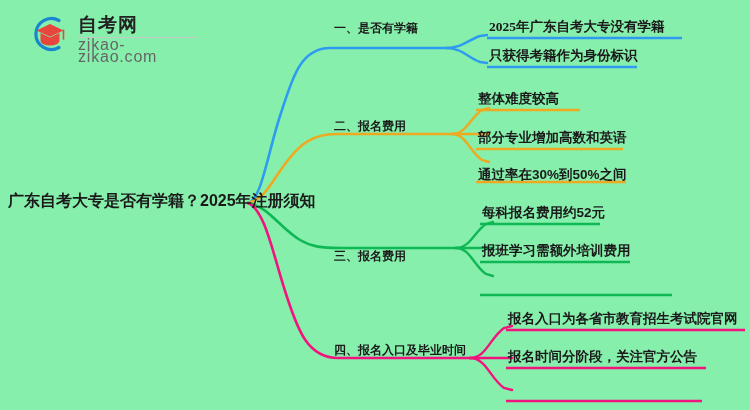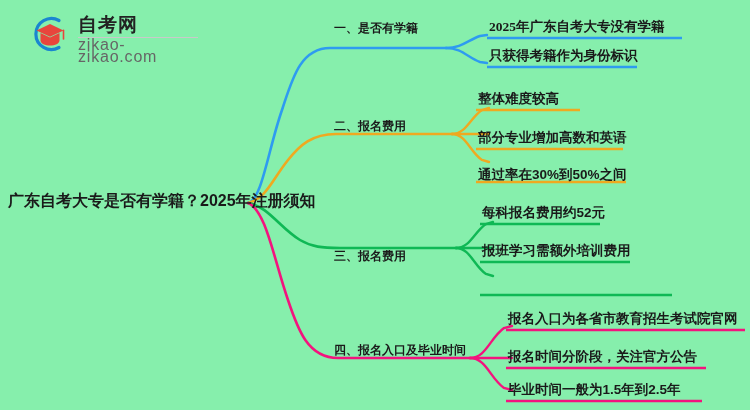--- a/index.html
+++ b/index.html
@@ -170,15 +170,14 @@
   <div class="leaf-label" style="left:478px; top:89px;">整体难度较高</div>
   <div class="leaf-label" style="left:478px; top:165px;">通过率在30%到50%之间</div>
 
   <div class="branch-label" style="left:334px; top:246px;">三、报名费用</div>
   <div class="leaf-label" style="left:482px; top:203px;">每科报名费用约52元</div>
   <div class="leaf-label" style="left:482px; top:241px;">报班学习需额外培训费用</div>
 
   <div class="branch-label" style="left:334px; top:340px;">四、报名入口及毕业时间</div>
   <div class="leaf-label" style="left:508px; top:347px;">报名时间分阶段，关注官方公告</div>
   <div class="leaf-label" style="left:508px; top:309px;">报名入口为各省市教育招生考试院官网</div>
-  <div class="leaf-label" style="left:508px; top:380px;">毕业时间一般为1.5年到2.5年</div>
 
 </div>
 
 </body></html>

